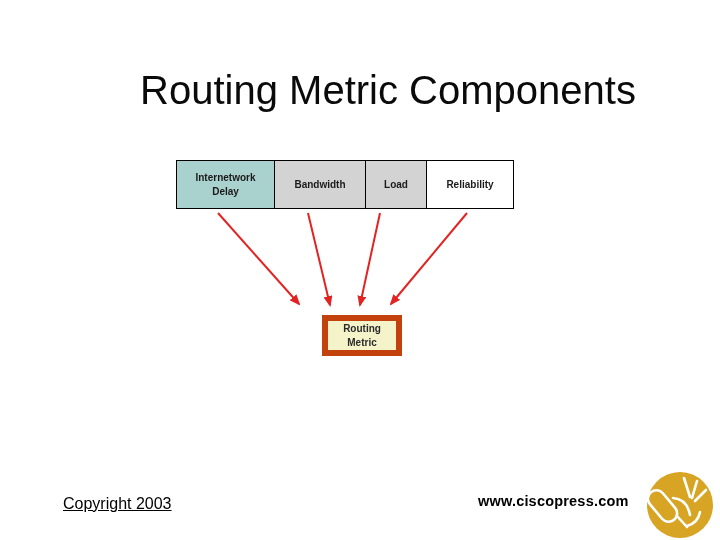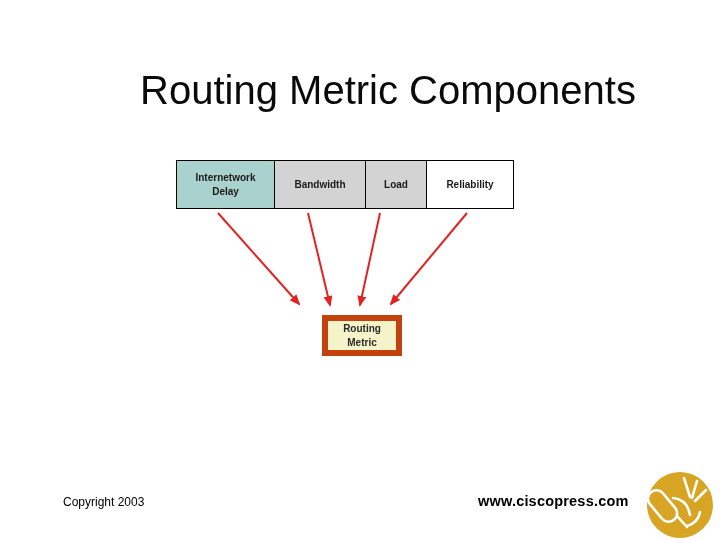--- a/index.html
+++ b/index.html
@@ -76,22 +76,23 @@
     font-weight: bold;
     color: #2a2a2a;
     line-height: 1.35;
     padding: 2px 16px;
     margin-left: 15px;
   }
   .footer-copyright {
     position: absolute;
     left: 63px;
     top: 495px;
-    font-size: 12px;
+    font-size: 16px;
     color: #000000;
+    text-decoration: underline;
   }
   .footer-site {
     position: absolute;
     left: 478px;
     top: 493px;
     font-size: 14.5px;
     font-weight: bold;
     color: #000000;
     letter-spacing: 0.2px;
   }

